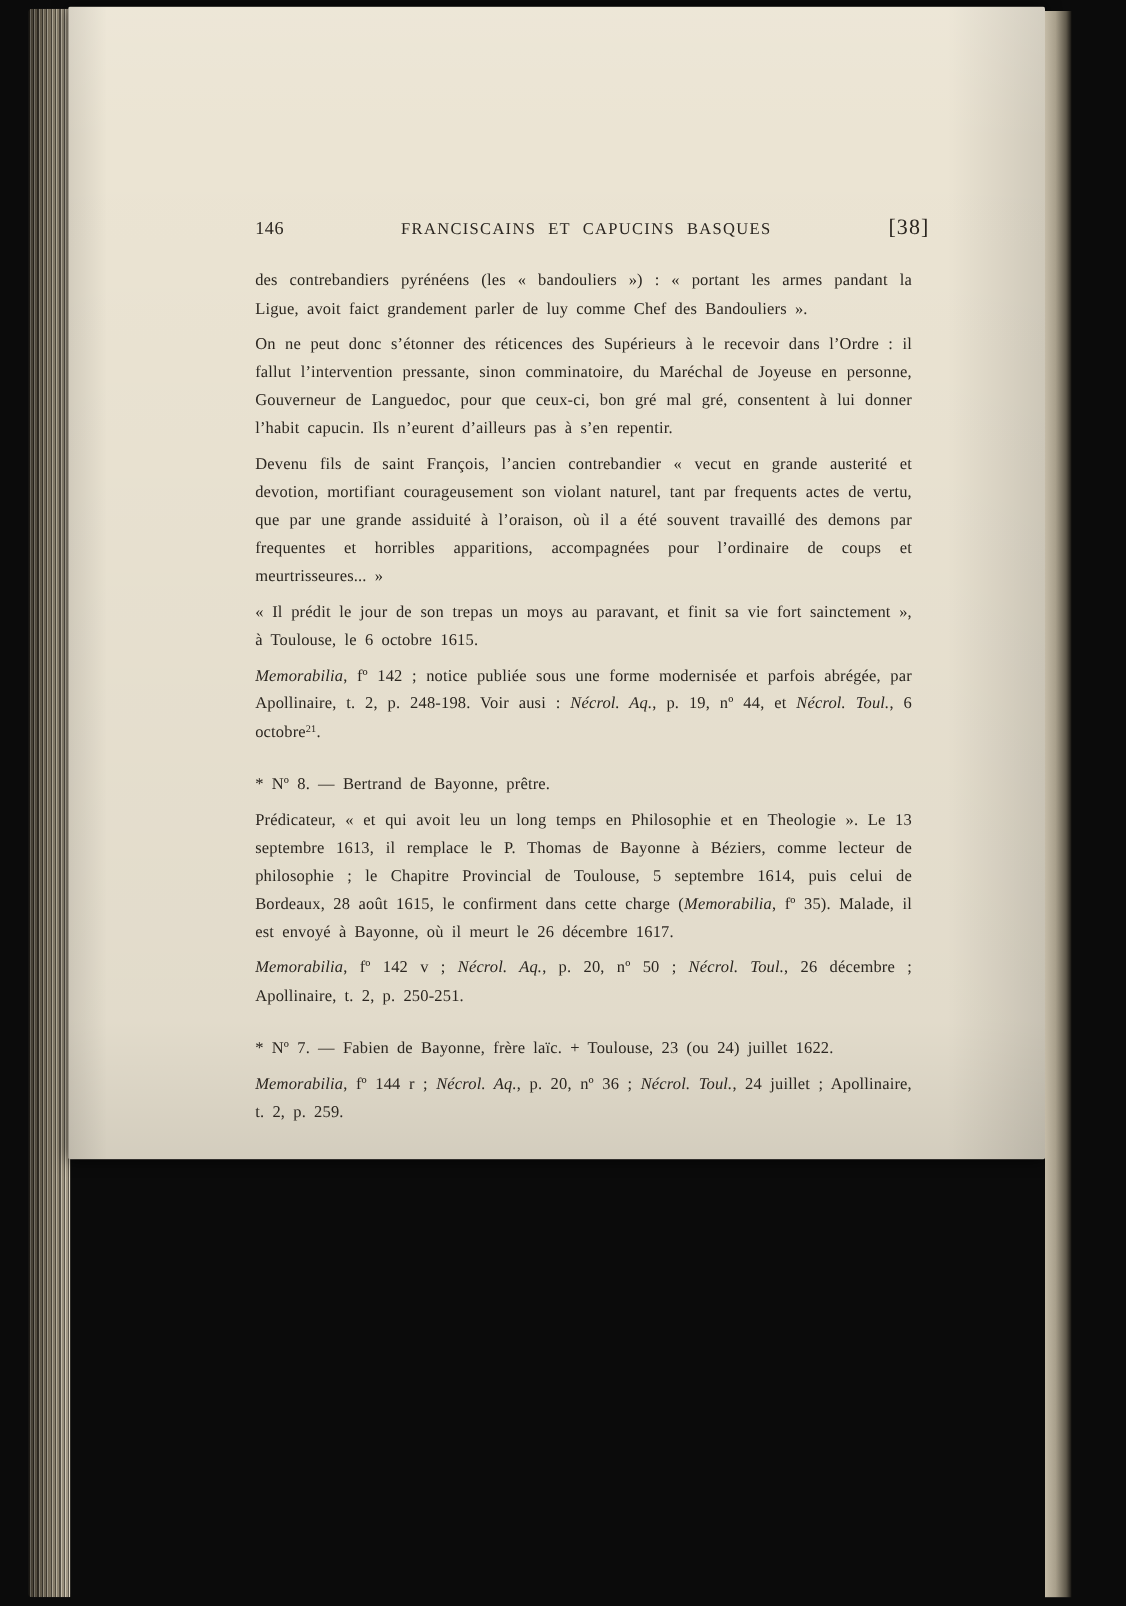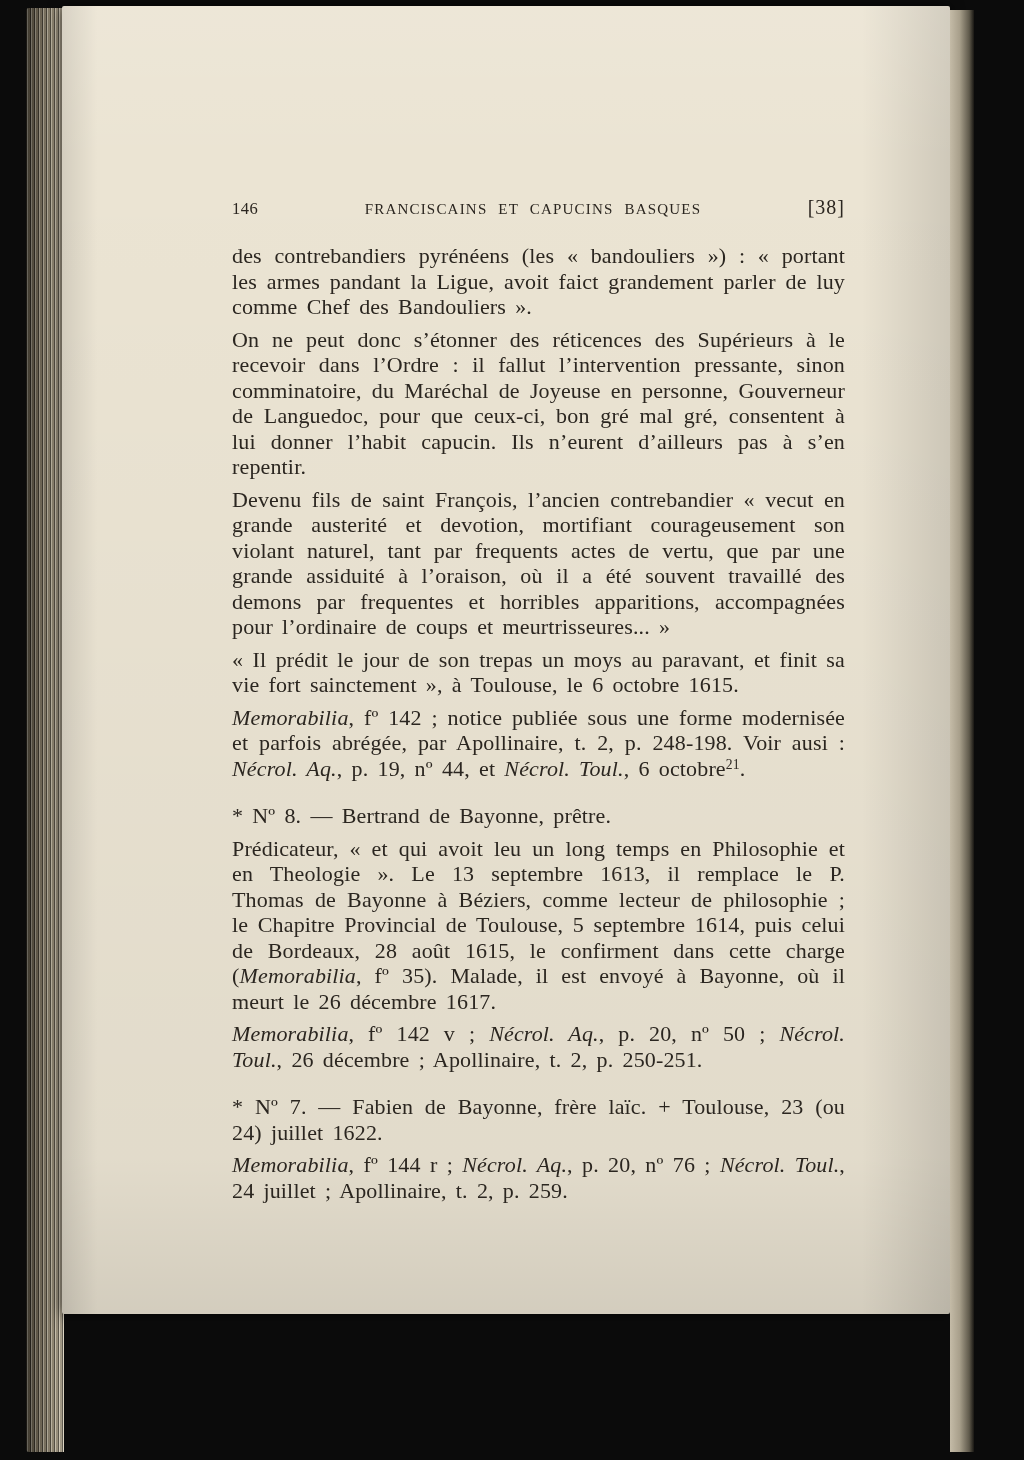--- a/index.html
+++ b/index.html
@@ -23,21 +23,21 @@
         rgba(10,8,5,0.55) 0px, rgba(10,8,5,0.55) 1px,
         rgba(255,252,240,0.25) 1px, rgba(255,252,240,0.25) 2px,
         rgba(90,82,66,0.35) 2px, rgba(90,82,66,0.35) 4px),
       linear-gradient(90deg, #2e2a23 0%, #6f6757 35%, #a79d88 70%, #d2c9b5 100%);
   }
 
   
   .page {
     position: absolute;
     left: 62px; top: 6px;
-    width: 888px; height: 1308px;
+    width: 888px; height: 1048px;
     background:
       linear-gradient(180deg, rgba(255,255,255,0.10) 0%, rgba(0,0,0,0) 12%, rgba(0,0,0,0.04) 88%, rgba(0,0,0,0.10) 100%),
       linear-gradient(90deg, rgba(0,0,0,0.10) 0%, rgba(0,0,0,0) 4%, rgba(0,0,0,0) 90%, rgba(0,0,0,0.12) 100%),
       #ebe4d3;
     border-radius: 2px;
     box-shadow: 0 0 14px rgba(0,0,0,0.7);
   }
 
   
   .nextpage {
@@ -63,22 +63,22 @@
   .pagenum { font-size: 16.5px; letter-spacing: 0.5px; }
   .runtitle {
     font-size: 15px;
     font-weight: 400;
     letter-spacing: 1.2px;
     word-spacing: 6px;
   }
   .folio { font-size: 20px; letter-spacing: 1px; }
 
   p.line {
-    margin: 0 0 7px 0;
-    font-size: 22px;
+    margin: 0 16px 7px 0;
+    font-size: 15px;
     line-height: 25.5px;
     text-align: justify;
     word-spacing: 3.5px;
     letter-spacing: 0.15px;
   }
   p.entry { margin-top: 22px; }
   .it { font-style: italic; }
   .textblock sup {
     font-size: 0.62em;
     vertical-align: baseline;
@@ -120,21 +120,21 @@
 
       <p class="line body"><span>des contrebandiers pyrénéens (les « bandouliers ») : « portant les armes pandant la Ligue, avoit faict grandement parler de luy comme Chef des Bandouliers ».</span></p>
       <p class="line body"><span>On ne peut donc s’étonner des réticences des Supérieurs à le recevoir dans l’Ordre : il fallut l’intervention pressante, sinon comminatoire, du Maréchal de Joyeuse en personne, Gouverneur de Languedoc, pour que ceux-ci, bon gré mal gré, consentent à lui donner l’habit capucin. Ils n’eurent d’ailleurs pas à s’en repentir.</span></p>
       <p class="line body"><span>Devenu fils de saint François, l’ancien contrebandier « vecut en grande austerité et devotion, mortifiant courageusement son violant naturel, tant par frequents actes de vertu, que par une grande assiduité à l’oraison, où il a été souvent travaillé des demons par frequentes et horribles apparitions, accompagnées pour l’ordinaire de coups et meurtrisseures... »</span></p>
       <p class="line body"><span>« Il prédit le jour de son trepas un moys au paravant, et finit sa vie fort sainctement », à Toulouse, le 6 octobre 1615.</span></p>
       <p class="line ref"><span class="it">Memorabilia</span><span>, fº 142 ; notice publiée sous une forme modernisée et parfois abrégée, par Apollinaire, t. 2, p. 248-198. Voir ausi : </span><span class="it">Nécrol. Aq.</span><span>, p. 19, nº 44, et </span><span class="it">Nécrol. Toul.</span><span>, 6 octobre</span><sup>21</sup><span>.</span></p>
       <p class="line entry"><span>* Nº 8. — Bertrand de Bayonne, prêtre.</span></p>
       <p class="line body"><span>Prédicateur, « et qui avoit leu un long temps en Philosophie et en Theologie ». Le 13 septembre 1613, il remplace le P. Thomas de Bayonne à Béziers, comme lecteur de philosophie ; le Chapitre Provincial de Toulouse, 5 septembre 1614, puis celui de Bordeaux, 28 août 1615, le confirment dans cette charge (</span><span class="it">Memorabilia</span><span>, fº 35). Malade, il est envoyé à Bayonne, où il meurt le 26 décembre 1617.</span></p>
       <p class="line ref"><span class="it">Memorabilia</span><span>, fº 142 v ; </span><span class="it">Nécrol. Aq.</span><span>, p. 20, nº 50 ; </span><span class="it">Nécrol. Toul.</span><span>, 26 décembre ; Apollinaire, t. 2, p. 250-251.</span></p>
       <p class="line entry"><span>* Nº 7. — Fabien de Bayonne, frère laïc. + Toulouse, 23 (ou 24) juillet 1622.</span></p>
-      <p class="line ref"><span class="it">Memorabilia</span><span>, fº 144 r ; </span><span class="it">Nécrol. Aq.</span><span>, p. 20, nº 76 ; </span><span class="it">Nécrol. Toul.</span><span>, 24 juillet ; Apollinaire, t. 2, p. 259.</span></p>
+      <p class="line ref"><span class="it">Memorabilia</span><span>, fº 144 r ; </span><span class="it">Nécrol. Aq.</span><span>, p. 20, nº 36 ; </span><span class="it">Nécrol. Toul.</span><span>, 24 juillet ; Apollinaire, t. 2, p. 259.</span></p>
 
 
     </div>
   </div>
 
   <div class="nextpage"></div>
 
 </div>
 
 </body></html>

